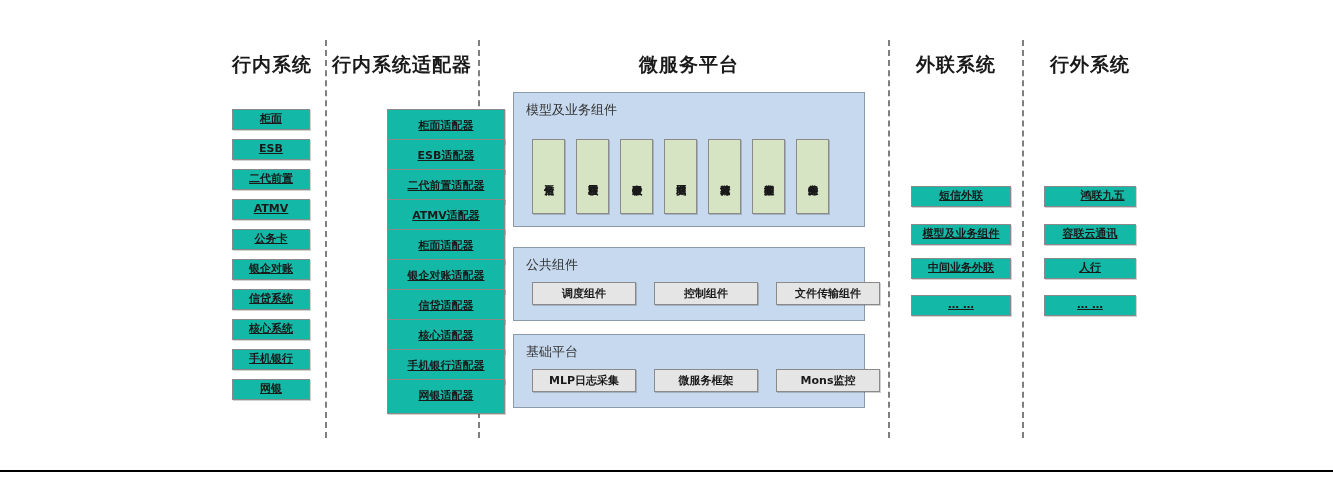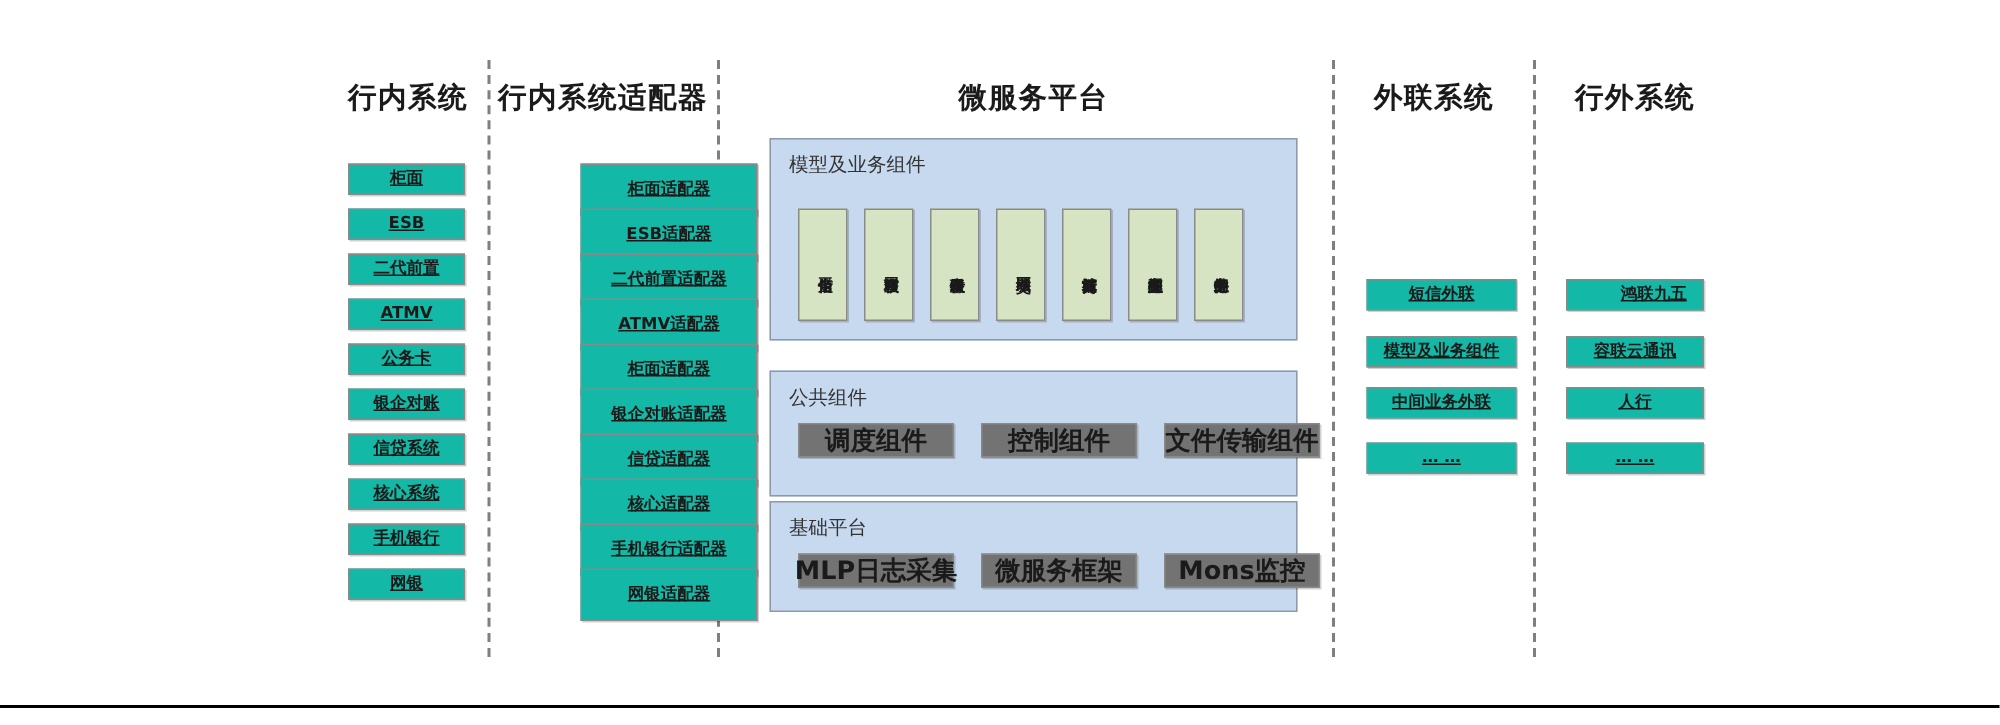--- a/index.html
+++ b/index.html
@@ -92,21 +92,21 @@
   .panel-title {
     position: absolute;
     left: 12px;
     top: 8px;
     font-size: 13px;
     color: #333333;
     font-weight: normal;
     white-space: nowrap;
   }
   #panel-model     { top: 92px;  height: 135px; }
-  #panel-common    { top: 247px; height: 84px;  }
+  #panel-common    { top: 247px; height: 74px;  }
   #panel-base      { top: 334px; height: 74px;  }
 
   
   .vnode {
     position: absolute;
     box-sizing: border-box;
     top: 46px;
     width: 33px;
     height: 75px;
     background: #d6e4c4;
@@ -127,27 +127,27 @@
     white-space: nowrap;
   }
 
   
   .hnode {
     position: absolute;
     box-sizing: border-box;
     top: 34px;
     width: 104px;
     height: 23px;
-    background: #737373;
+    background: #e5e5e5;
     border: 1px solid #8a8a8a;
     box-shadow: 1px 1px 0 rgba(0,0,0,0.18);
     display: flex;
     align-items: center;
     justify-content: center;
-    font-size: 17px;
+    font-size: 11px;
     font-weight: bold;
     color: #1a1a1a;
     white-space: nowrap;
   }
 </style>
 </head>
 <body>
 
 <div class="canvas">
 

